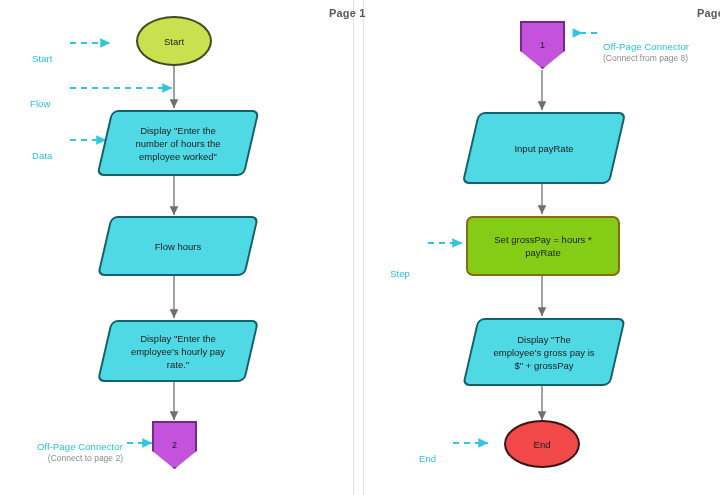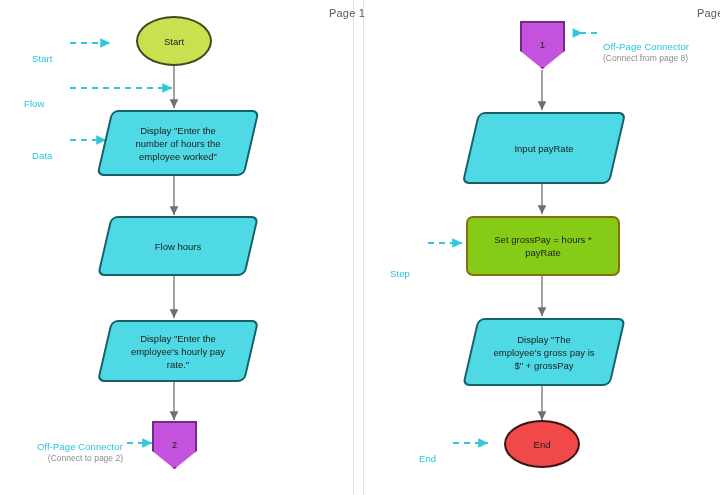--- a/index.html
+++ b/index.html
@@ -25,21 +25,21 @@
     height: 495px;
     background: #e3e3e6;
   }
   .divider.d1 { left: 353px; }
   .divider.d2 { left: 363px; }
 
   
   .page-title {
     position: absolute;
     font-size: 11px;
-    font-weight: normal;
+    font-weight: bold;
     color: #5a5a5a;
     letter-spacing: .2px;
     white-space: nowrap;
     padding-left: 24px;
   }
   .page-title.p1 { left: 305px; top: 7px; }
   .page-title.p2 { left: 673px; top: 7px; }
 
   
   #wires {
@@ -214,21 +214,21 @@
 rate."</span>
   </div>
 
   <div class="node connector" style="left:152px; top:421px; width:45px; height:48px;">
     <span class="txt">2</span>
   </div>
 
   <div class="legend" style="left:32px; top:37px;">
     <span class="lbl">Start</span>
   </div>
-  <div class="legend" style="left:24px; top:82px;">
+  <div class="legend" style="left:30px; top:82px;">
     <span class="lbl">Flow</span>
   </div>
   <div class="legend" style="left:32px; top:134px;text-align:right;">
     <span class="lbl">Data</span>
   </div>
   <div class="legend right-align" style="left:10px; top:425px; width:113px;">
     <span class="lbl">Off-Page Connector</span>
     <span class="sub">(Connect to page 2)</span>
   </div>
 

